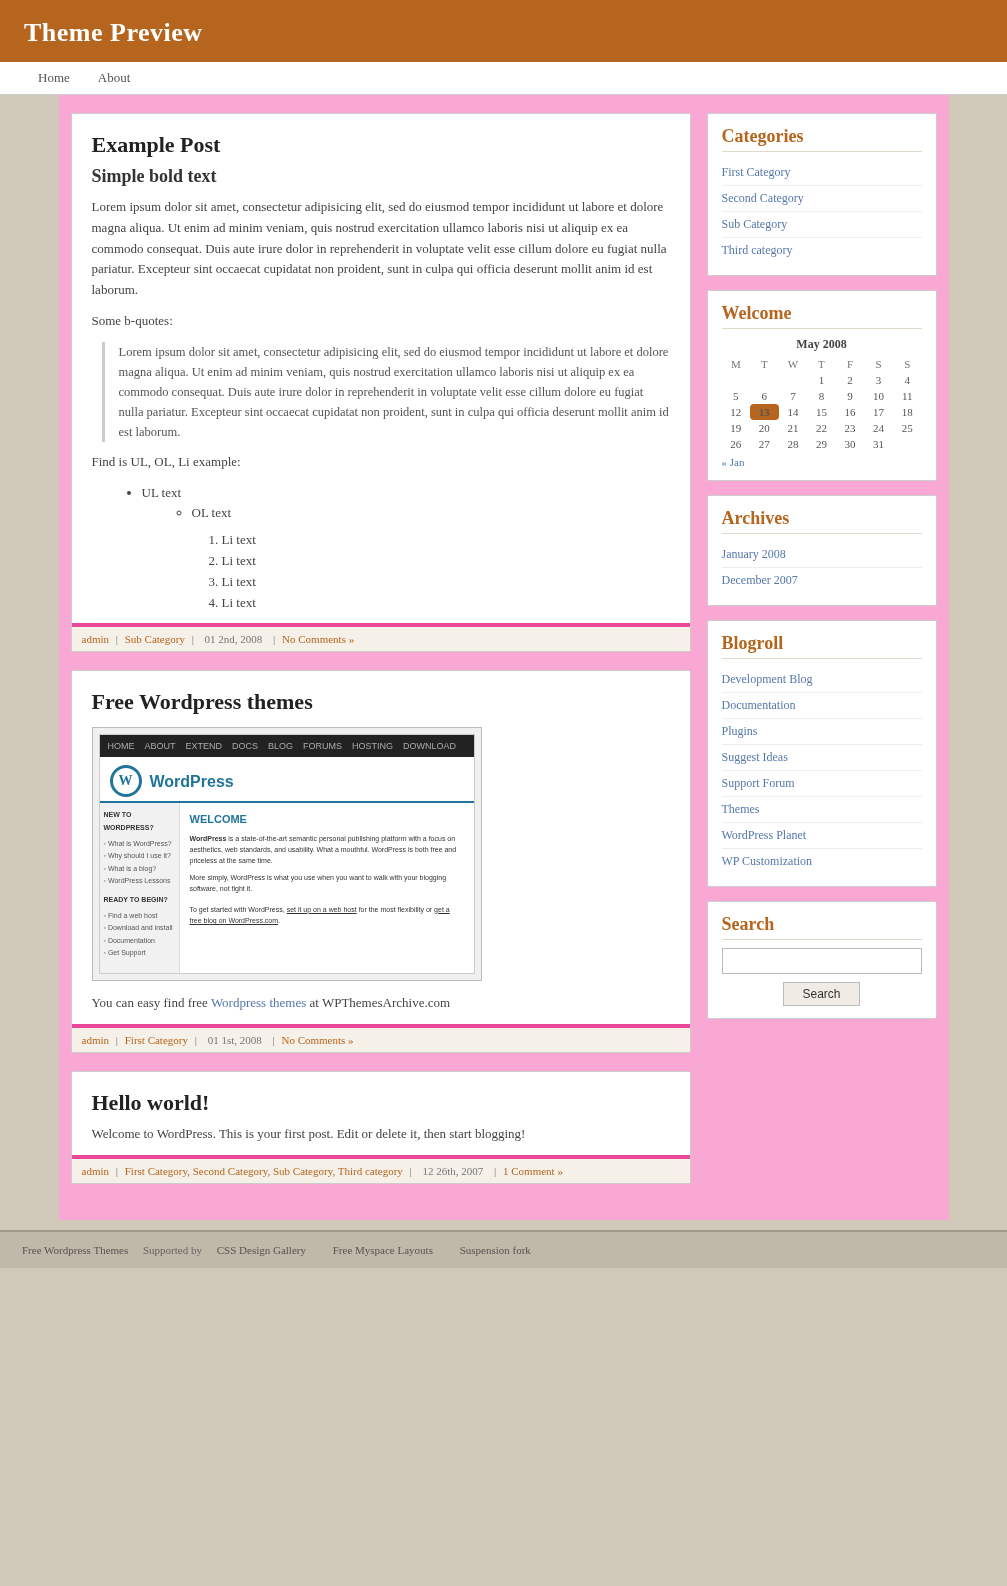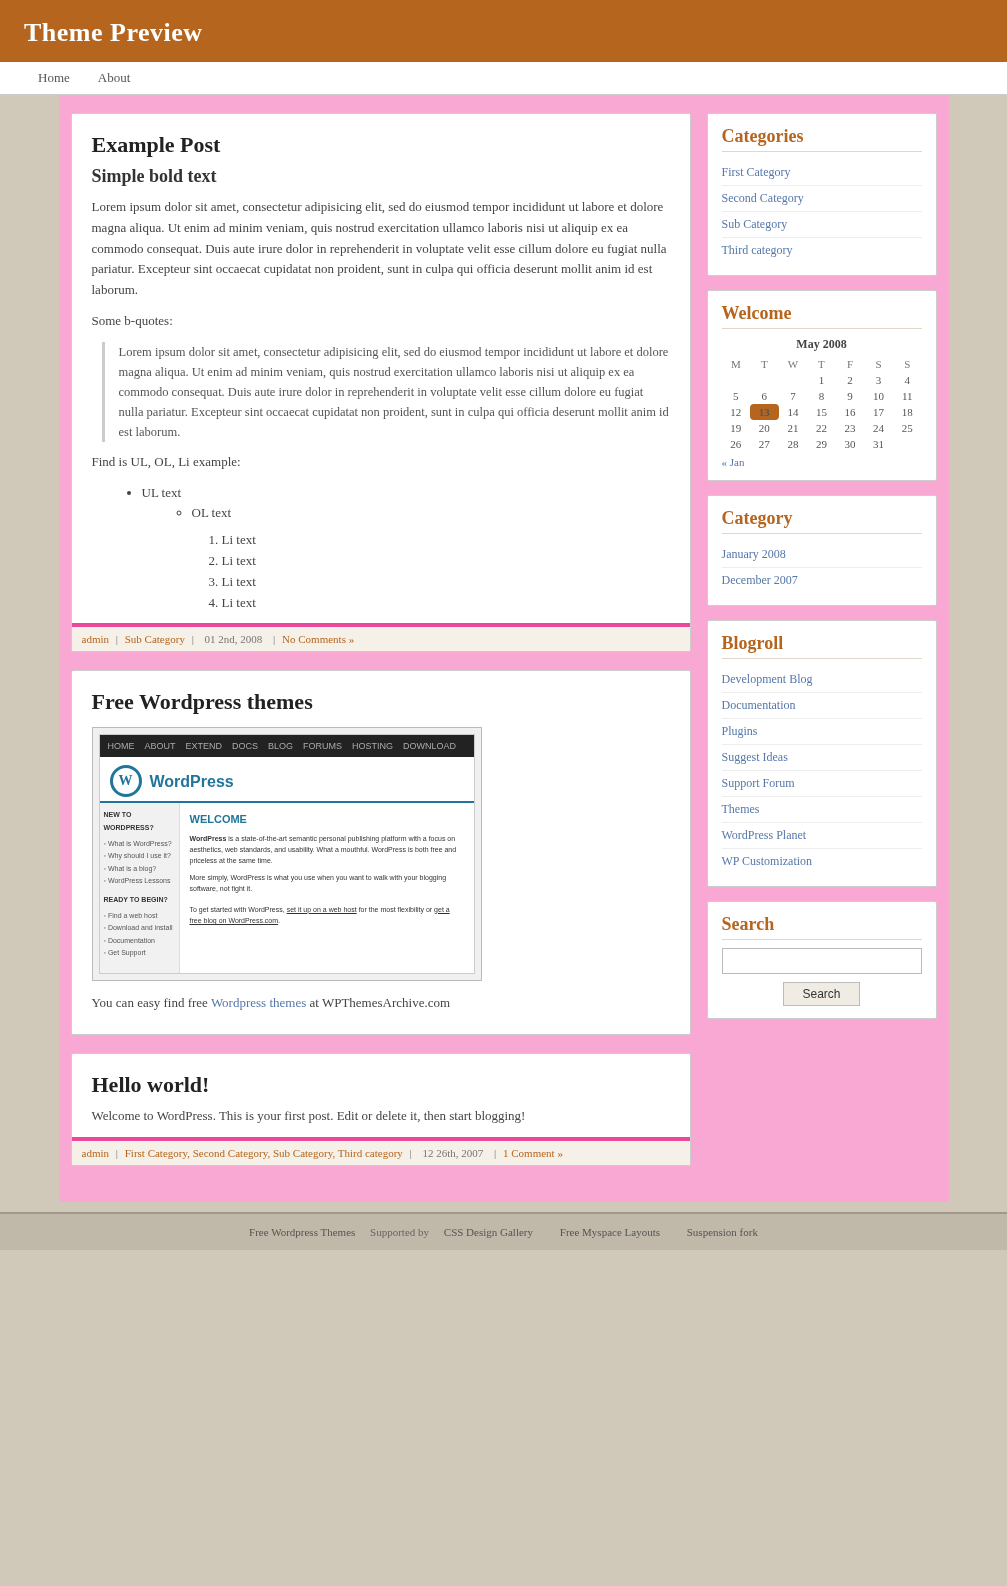--- a/index.html
+++ b/index.html
@@ -250,21 +250,21 @@
       background: #f0ece4;
       border: 1px solid #bbb;
       font-size: 12px;
       cursor: pointer;
       color: #333;
     }
 
     
     #site-footer {
       background: #c0b8a8;
-      text-align: center;
+      text-align: left;
       padding: 12px 10px;
       font-size: 11px;
       color: #666;
       border-top: 2px solid #a09888;
       margin-top: 10px;
     }
     #site-footer a { color: #555; text-decoration: none; margin: 0 12px; }
 
     .post-image-link { color: #5577aa; text-decoration: none; }
   </style>
@@ -356,20 +356,29 @@
                 <p style="margin-bottom:5px;"><b>WordPress</b> is a state-of-the-art semantic personal publishing platform with a focus on aesthetics, web standards, and usability. What a mouthful. WordPress is both free and priceless at the same time.</p>
                 <p>More simply, WordPress is what you use when you want to walk with your blogging software, not fight it.</p>
                 <p style="margin-top:5px;">To get started with WordPress, <u>set it up on a web host</u> for the most flexibility or <u>get a free blog on WordPress.com</u>.</p>
               </div>
             </div>
           </div>
         </div>
         <p>
           You can easy find free <a class="post-image-link">Wordpress themes</a> at WPThemesArchive.com
         </p>
+      </div>
+      <div class="post-meta">
+        <a>admin</a>
+        <span>|</span>
+        <a>First Category</a>
+        <span>|</span>
+        <span>01 1st, 2008</span>
+        <span>|</span>
+        <a>No Comments »</a>
       </div>
     </div>
 
     <div class="post">
       <div class="post-title">Hello world!</div>
       <div class="post-body">
         <p>Welcome to WordPress. This is your first post. Edit or delete it, then start blogging!</p>
       </div>
       <div class="post-meta">
         <a>admin</a>
@@ -456,21 +465,21 @@
               <td></td>
           </tr>
         </tbody>
       </table>
       <div class="calendar-nav">
         <a>« Jan</a>
       </div>
     </div>
 
     <div class="sidebar-widget">
-      <div class="widget-title">Category</div>
+      <div class="widget-title">Archives</div>
       <a class="widget-link">January 2008</a>
       <a class="widget-link">December 2007</a>
     </div>
 
     <div class="sidebar-widget">
       <div class="widget-title">Blogroll</div>
       <a class="widget-link">Development Blog</a>
       <a class="widget-link">Documentation</a>
       <a class="widget-link">Plugins</a>
       <a class="widget-link">Suggest Ideas</a>

